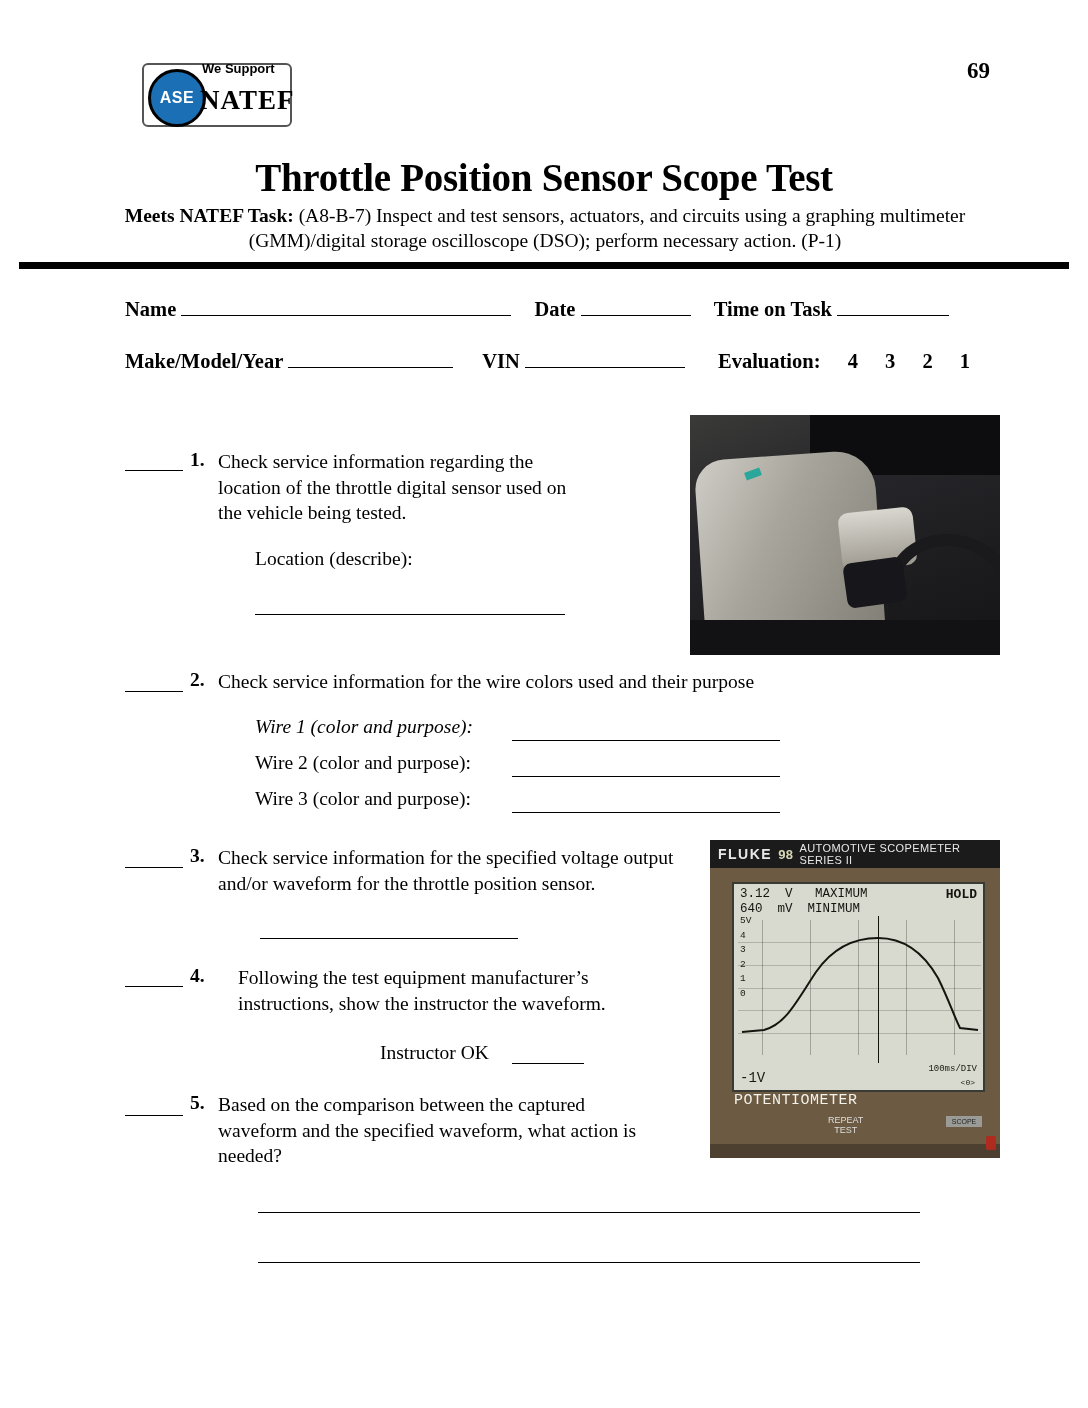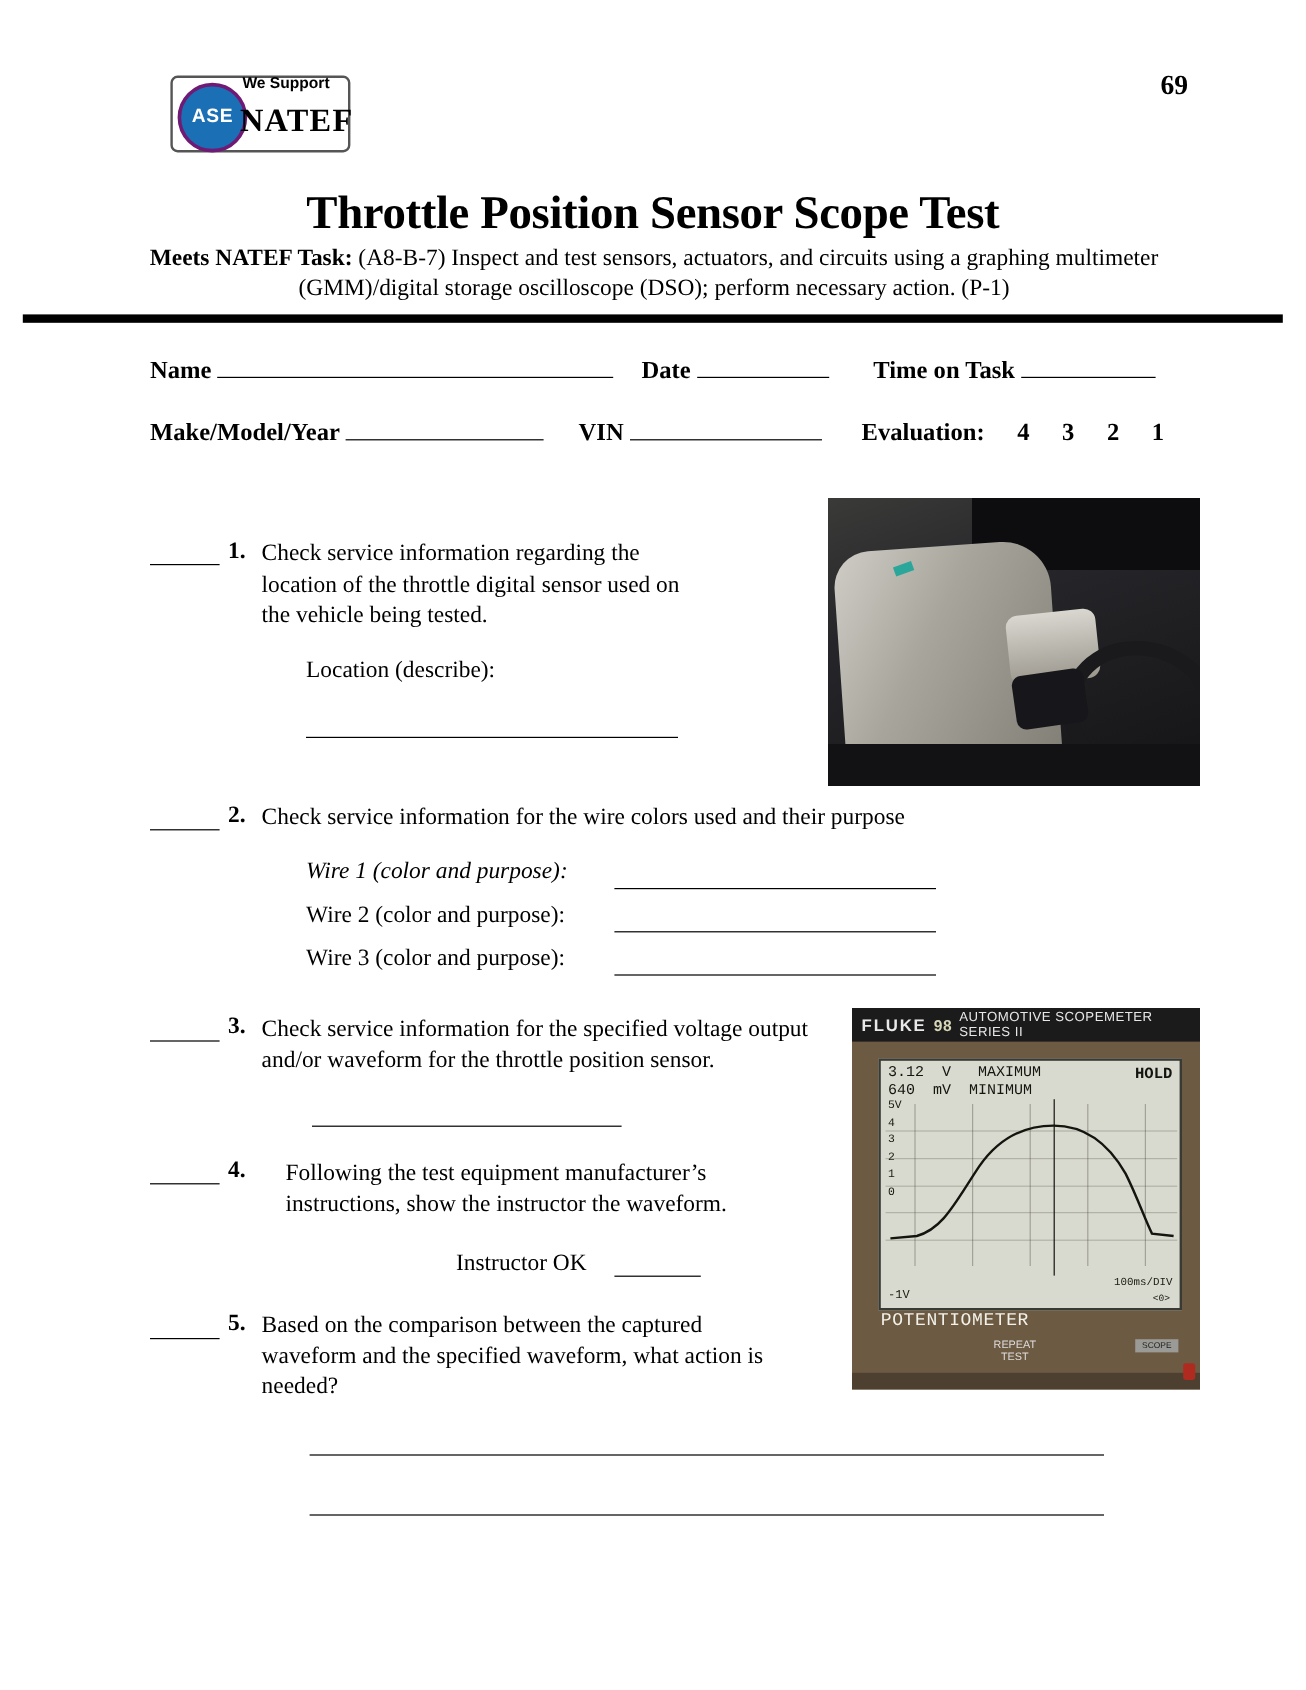--- a/index.html
+++ b/index.html
@@ -41,21 +41,21 @@
     background: #ffffff;
   }
   .natef-badge {
     position: absolute;
     left: 8px;
     top: 14px;
     width: 52px;
     height: 52px;
     border-radius: 50%;
     background: #1b6fb4;
-    border: 3px solid #701a75;
+    border: 3px solid #000000;
     display: flex;
     align-items: center;
     justify-content: center;
     color: #ffffff;
     font-size: 16px;
     font-weight: bold;
     font-family: "Liberation Sans", sans-serif;
     letter-spacing: 0.5px;
   }
   .natef-word {
@@ -333,21 +333,21 @@
     left: 6px;
     top: 30px;
     font-size: 9.5px;
     line-height: 14.5px;
     color: #1a1a12;
   }
   #photo-scope .lcd-foot-l {
     position: absolute;
     left: 6px;
     bottom: 4px;
-    font-size: 10px;
+    font-size: 14px;
     color: #1a1a12;
   }
   #photo-scope .lcd-foot-r {
     position: absolute;
     right: 6px;
     bottom: 16px;
     font-size: 9px;
     color: #1a1a12;
   }
   #photo-scope .pot-label {
@@ -421,21 +421,21 @@
     <span>(A8-B-7) Inspect and test sensors, actuators, and circuits using a graphing multimeter (GMM)/digital storage oscilloscope (DSO); perform necessary action.  (P-1)</span>
   </div>
 
   <div class="rule"></div>
 
   <div class="field-row row1">
     <span>Name</span>
     <span class="blank" style="width:330px"></span>
     <span style="margin-left:18px">Date</span>
     <span class="blank" style="width:110px"></span>
-    <span style="margin-left:32px">Time on Task</span>
+    <span style="margin-left:18px">Time on Task</span>
     <span class="blank" style="width:112px"></span>
   </div>
 
   <div class="field-row row2">
     <span>Make/Model/Year</span>
     <span class="blank" style="width:165px"></span>
     <span style="margin-left:24px">VIN</span>
     <span class="blank" style="width:160px"></span>
     <span style="margin-left:28px">Evaluation:</span>
     <span class="eval-nums">

